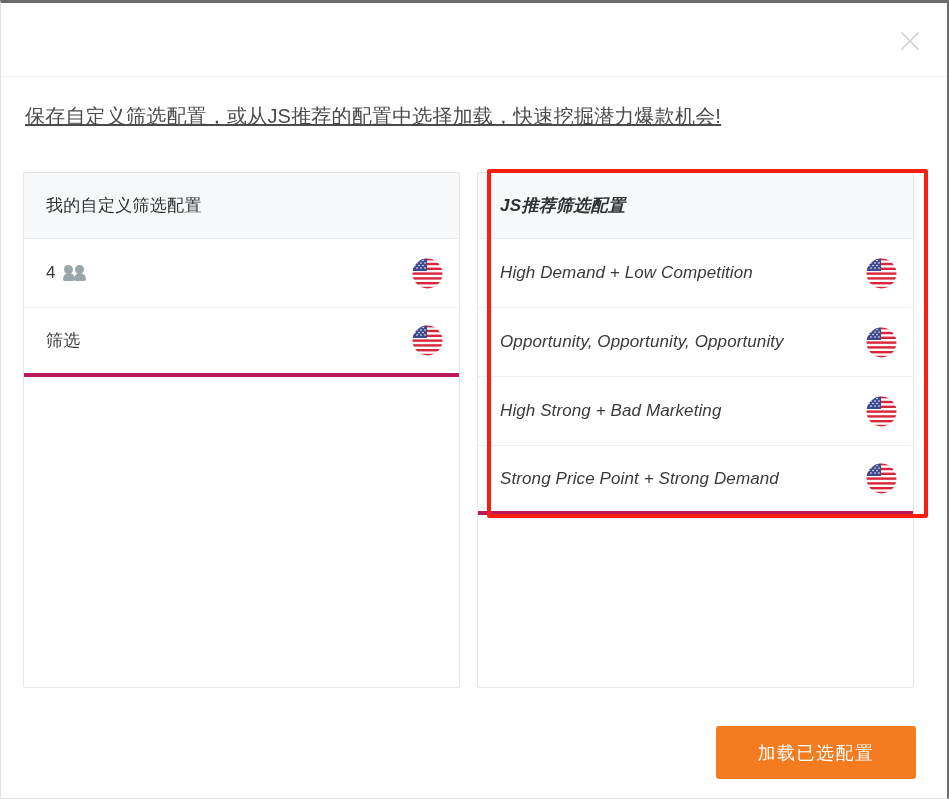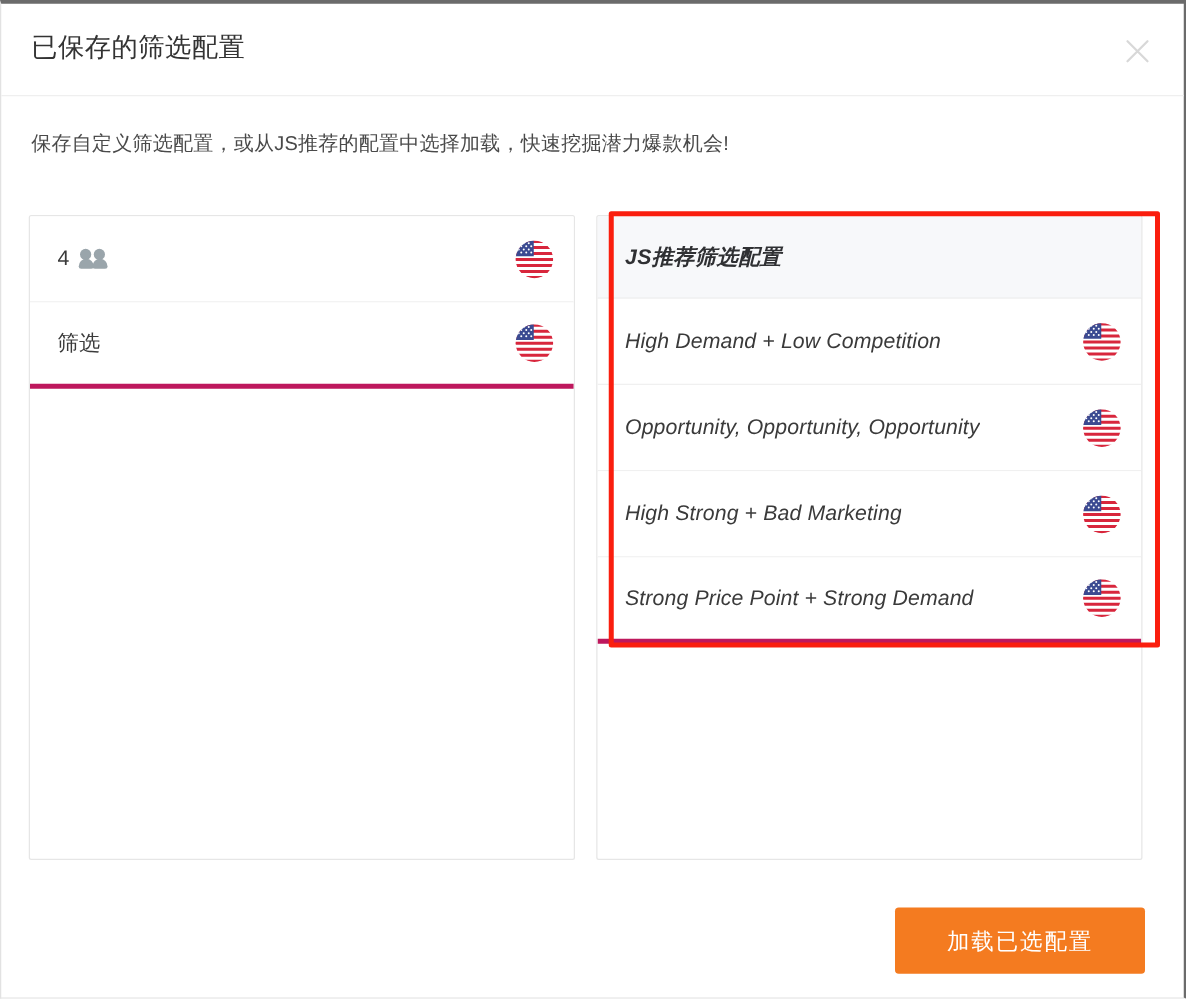--- a/index.html
+++ b/index.html
@@ -63,25 +63,26 @@
     border: none;
     padding: 0;
   }
   .close-btn svg { display: block; }
 
   
   .dialog-desc {
     position: absolute;
     left: 24px;
     top: 100px;
-    font-size: 16px;
+    font-size: 20px;
     line-height: 26px;
     color: #4a4a4a;
     letter-spacing: 0.2px;
     white-space: nowrap;
+    text-decoration: underline;
   }
 
   
   .panel {
     position: absolute;
     top: 169px;
     box-sizing: border-box;
     background: #ffffff;
     border: 1px solid #e6e6e6;
     border-radius: 2px;
@@ -205,31 +206,33 @@
     cursor: pointer;
     padding: 0;
   }
 </style>
 </head>
 <body>
 
 <div class="viewport">
 
   <div class="dialog-header">
-    <div class="dialog-title">已保存的筛选配置</div>
     <button class="close-btn">
       <svg width="22" height="22" viewBox="0 0 22 22" aria-hidden="true">
         <path d="M3 3 L19 19 M19 3 L3 19" stroke="#d8d8d8" stroke-width="1.8" fill="none" stroke-linecap="round"></path>
       </svg>
     </button>
   </div>
 
   <div class="dialog-desc">保存自定义筛选配置，或从JS推荐的配置中选择加载，快速挖掘潜力爆款机会!</div>
 
   <div class="panel panel-left">
+    <div class="panel-header">
+      <span class="panel-header-title">我的自定义筛选配置</span>
+    </div>
     <ul class="panel-list">
       <li class="list-item">
         <span class="list-item-label">
           <span>4</span>
           <span class="people-icon">
             <i class="h1"></i>
               <i class="h2"></i>
               <i class="b1"></i>
               <i class="b2"></i>
           </span>

